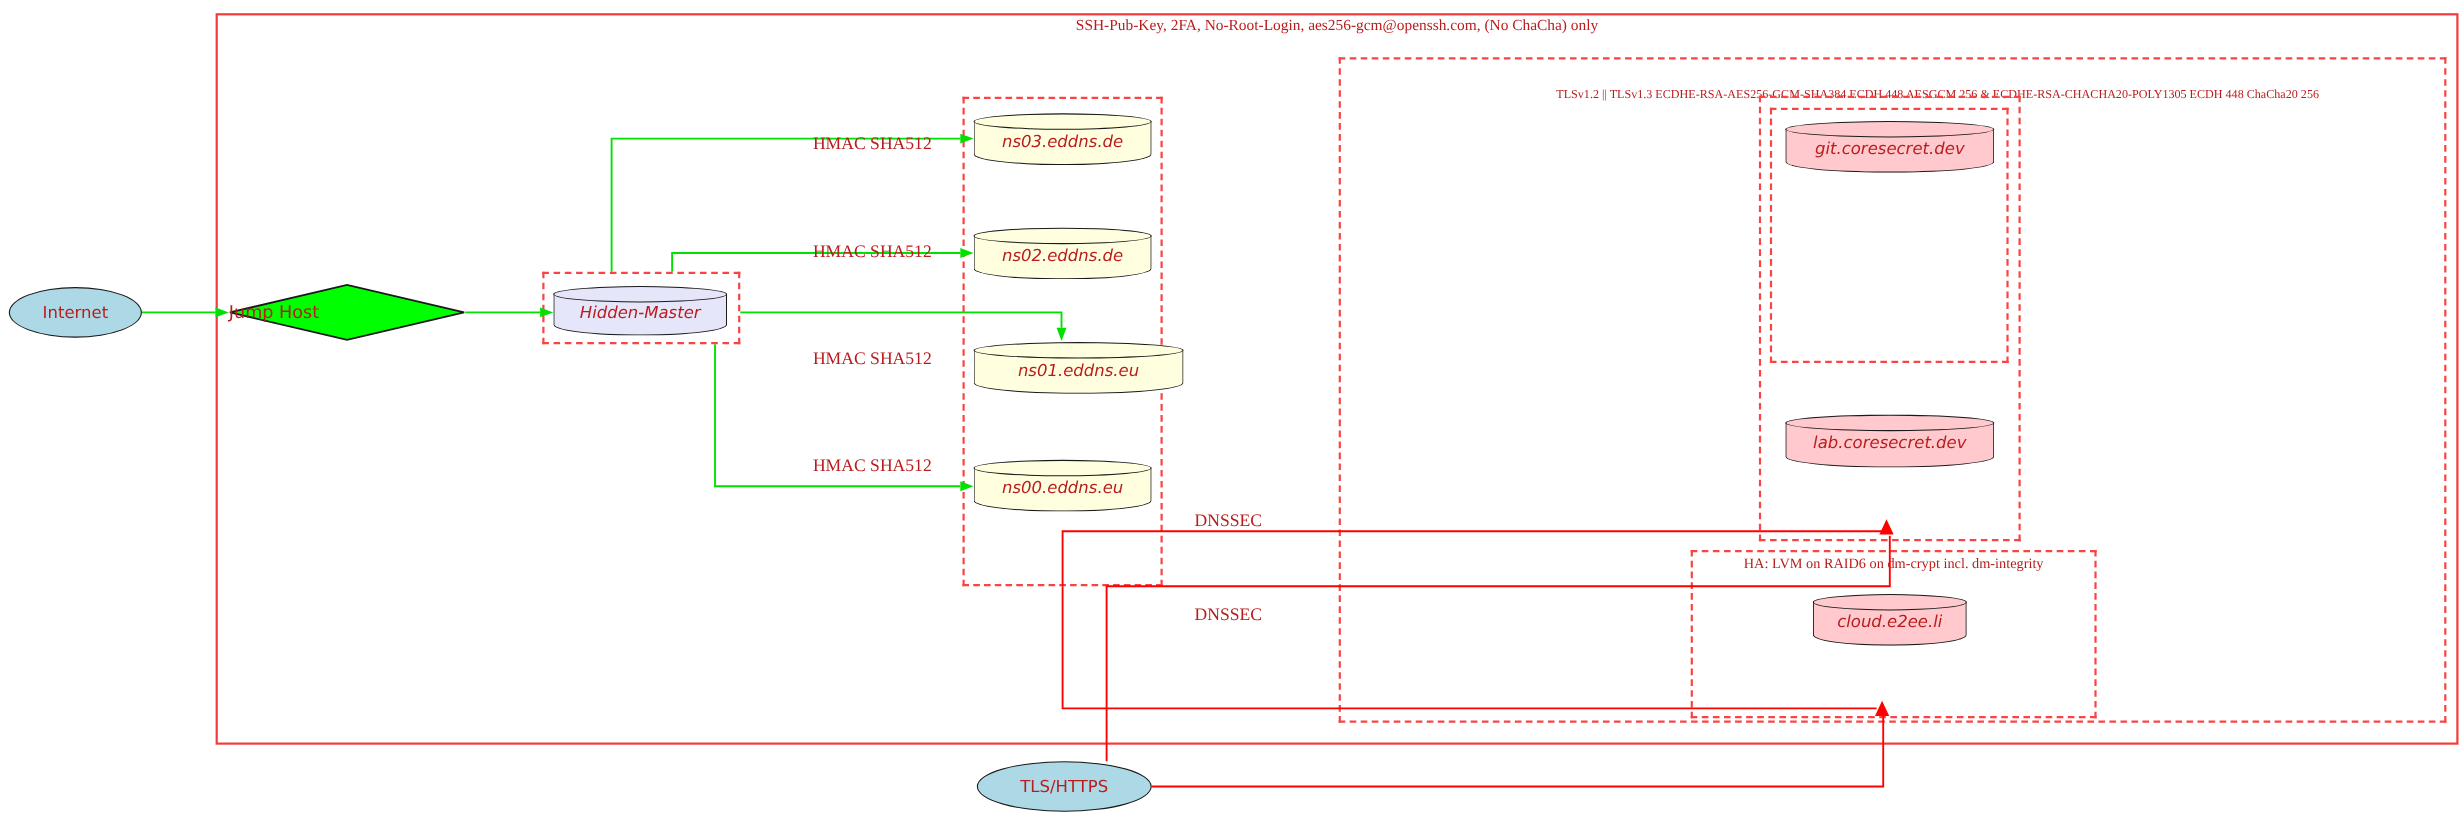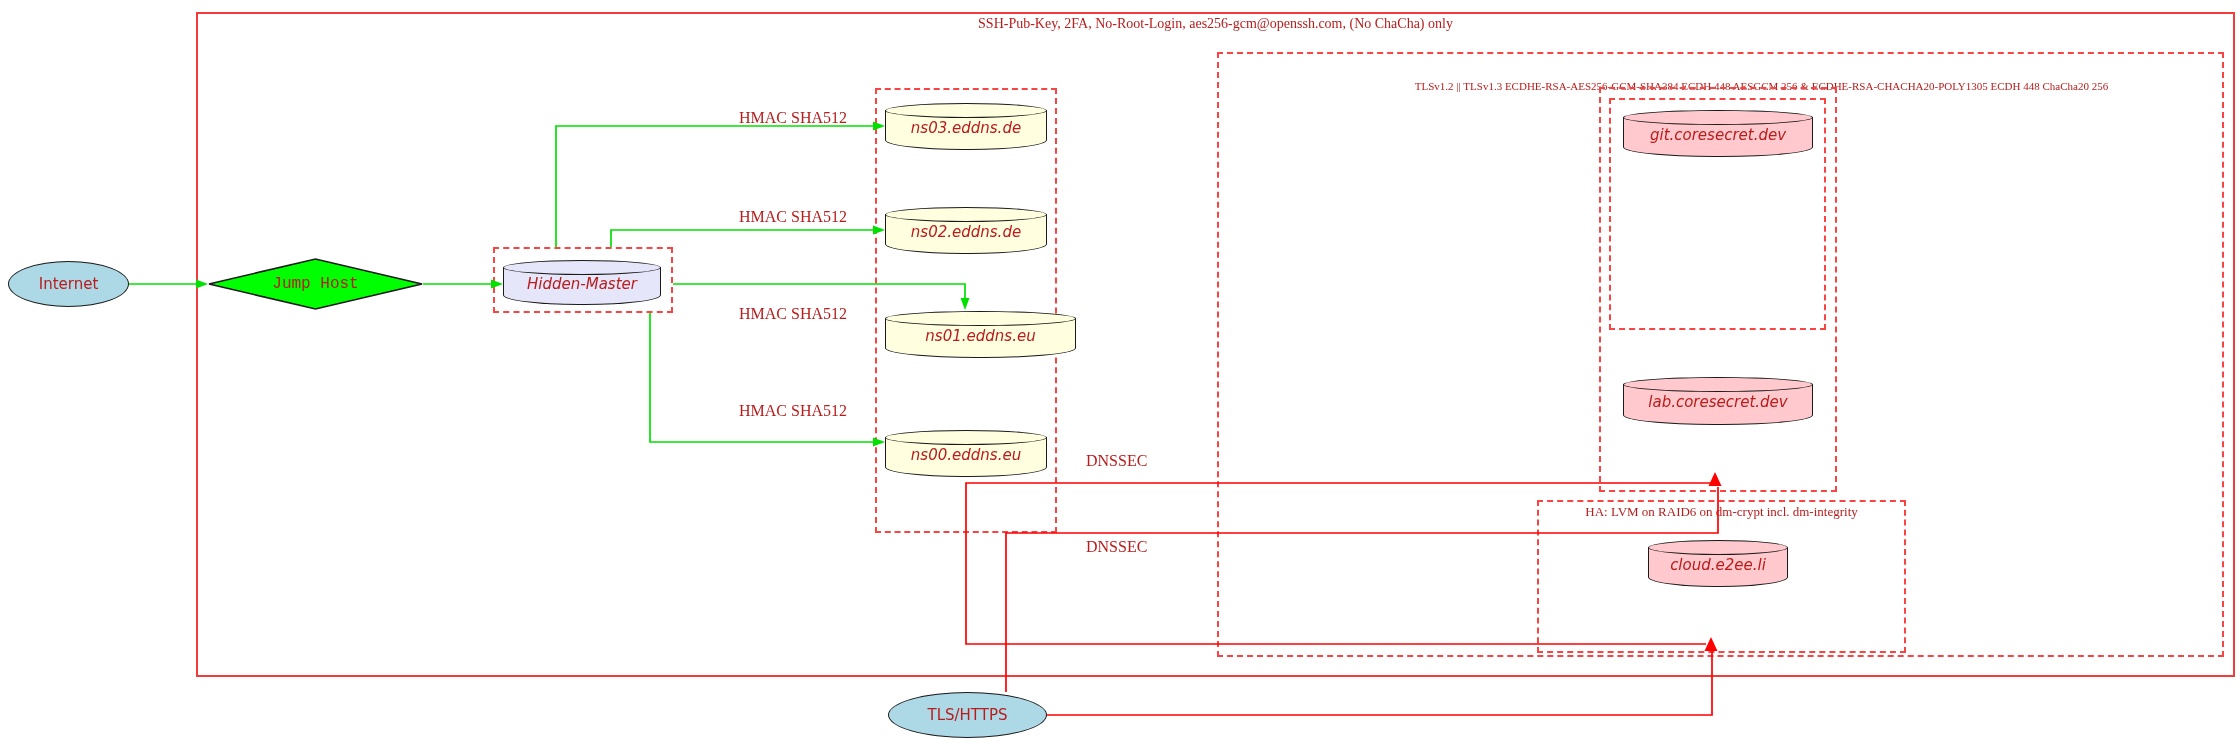--- a/index.html
+++ b/index.html
@@ -24,21 +24,21 @@
   .node-ellipse {
     position:absolute; box-sizing:border-box;
     border:1.4px solid #1a1a1a; border-radius:50%;
     display:flex; align-items:center; justify-content:center;
     font-size:15px; white-space:nowrap;
   }
   .diamond-wrap { position:absolute; }
   .diamond-wrap svg { position:absolute; left:0; top:0; }
   .diamond-label {
     position:absolute; left:0; right:0; top:50%; transform:translateY(-52%);
-    text-align:center; font-size:16px; white-space:nowrap;font-family:Liberation Mono, monospace;
+    font-size:16px; white-space:nowrap;
   }
   .cyl { position:absolute;font-style:italic; }
   .cyl .cyl-top {
     position:absolute; left:0; right:0; top:0; height:15px;
     box-sizing:border-box; border:1.4px solid #1a1a1a; border-radius:50%;
     z-index:2;
   }
   .cyl .cyl-body {
     position:absolute; left:0; right:0; top:7px; bottom:0;
     box-sizing:border-box; border:1.4px solid #1a1a1a; border-top:none;
@@ -47,20 +47,21 @@
   }
   .cyl .cyl-label {
     position:absolute; left:0; right:0; top:50%; transform:translateY(-42%);
     text-align:center; font-size:15px; white-space:nowrap; z-index:3;
   }
   
   .edge-label {
     position:absolute; white-space:nowrap;
     font-family:"Liberation Serif","DejaVu Serif",serif;
     font-size:16px;
+    margin-top:13px;
   }
 </style>
 </head>
 <body>
 
 <div id="canvas">
 
   <div class="cluster solid" style="left:196px; top:12px; width:2039px; height:665px;"></div>
   <div class="cluster-label" style="left:196px; top:16px; width:2039px; font-size:14px;">SSH-Pub-Key, 2FA, No-Root-Login, aes256-gcm@openssh.com, (No ChaCha) only</div>
 
@@ -137,21 +138,21 @@
     <div class="cyl-body" style="background:#ffffe0;"></div>
     <div class="cyl-label">ns02.eddns.de</div>
   </div>
 
   <div class="cyl" style="left:885px; top:311px; width:191px; height:47px;">
     <div class="cyl-top" style="background:#ffffe0;"></div>
     <div class="cyl-body" style="background:#ffffe0;"></div>
     <div class="cyl-label">ns01.eddns.eu</div>
   </div>
 
-  <div class="cyl" style="left:885px; top:418px; width:162px; height:47px;margin-top:12px;">
+  <div class="cyl" style="left:885px; top:418px; width:162px; height:47px;">
     <div class="cyl-top" style="background:#ffffe0;"></div>
     <div class="cyl-body" style="background:#ffffe0;"></div>
     <div class="cyl-label">ns00.eddns.eu</div>
   </div>
 
   <div class="cyl" style="left:1623px; top:110px; width:190px; height:47px;">
     <div class="cyl-top" style="background:#ffc9cd;"></div>
     <div class="cyl-body" style="background:#ffc9cd;"></div>
     <div class="cyl-label">git.coresecret.dev</div>
   </div>

